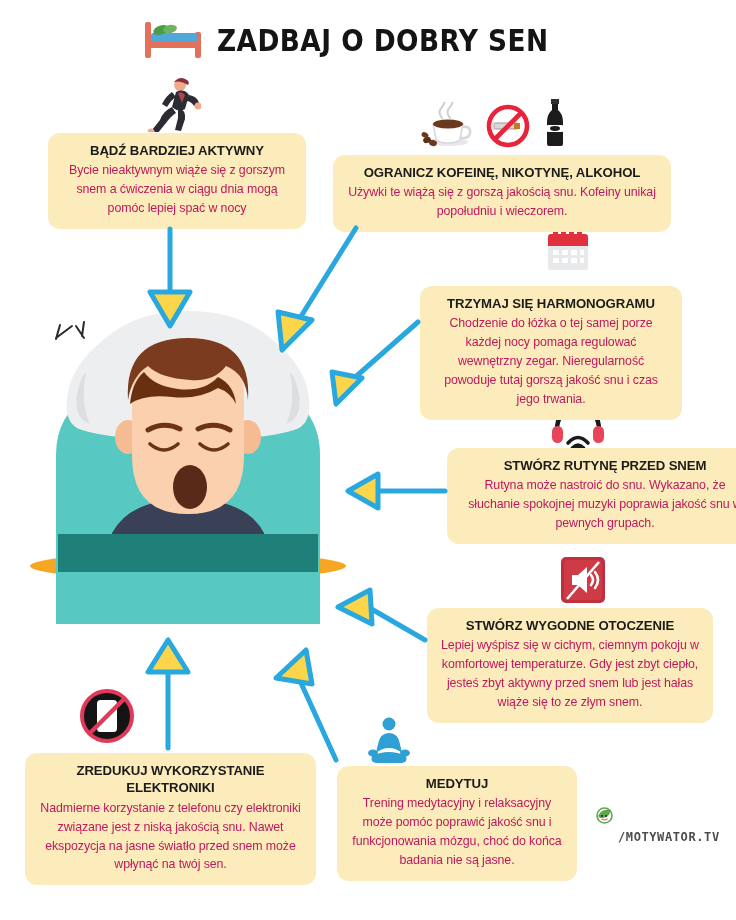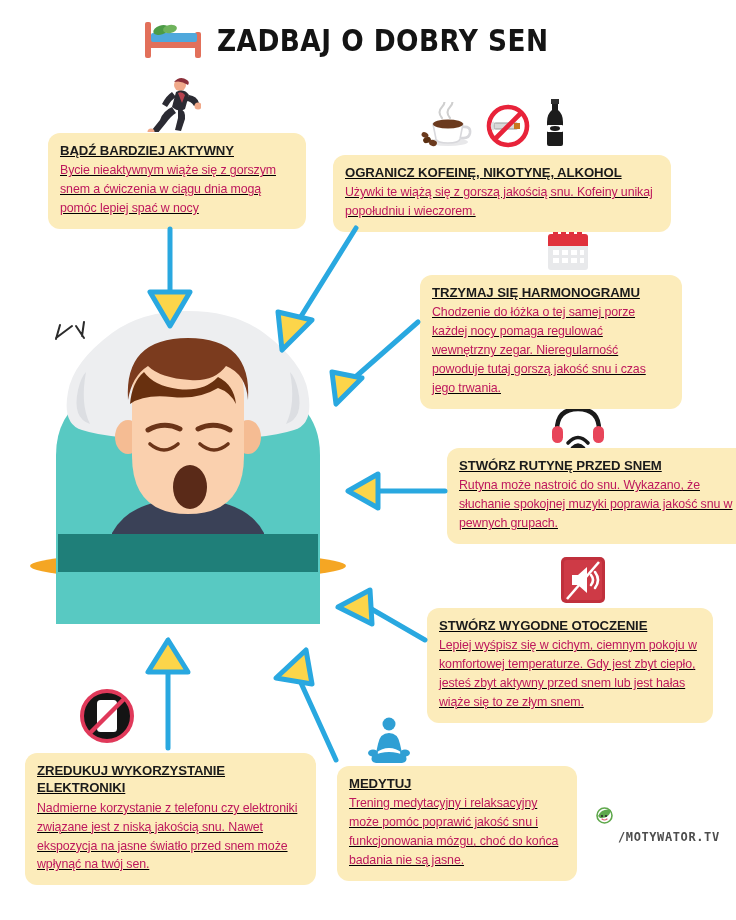--- a/index.html
+++ b/index.html
@@ -38,22 +38,21 @@
     transform-origin: left center;
     white-space: nowrap;
   }
 
   
   .box {
     position: absolute;
     background: #FCECBB;
     border-radius: 12px;
     padding: 9px 12px 11px 12px;
-    text-align: left;
-    text-decoration: underline;
+    text-align: center;
   }
   .box h3 {
     font-family: "Liberation Sans", sans-serif;
     font-weight: 700;
     font-size: 13.2px;
     color: #1b1b1b;
     line-height: 1.32;
     margin-bottom: 2px;
     letter-spacing: -0.1px;
   }
@@ -61,21 +60,21 @@
     font-family: "Liberation Sans", sans-serif;
     font-weight: 400;
     font-size: 12.4px;
     color: #be185d;
     line-height: 1.52;
     letter-spacing: -0.1px;
   }
 
   #box-active    { left: 48px;  top: 133px; width: 258px; }
   #box-stim      { left: 333px; top: 155px; width: 338px; }
-  #box-schedule  { left: 420px; top: 275px; width: 262px; }
+  #box-schedule  { left: 420px; top: 286px; width: 262px; }
   #box-routine   { left: 447px; top: 448px; width: 316px; }
   #box-env       { left: 427px; top: 608px; width: 286px; }
   #box-electro   { left: 25px;  top: 753px; width: 291px; }
   #box-meditate  { left: 337px; top: 766px; width: 240px; }
 
   
   .icon-holder { position: absolute; }
   #icon-runner   { left: 145px; top: 76px;  width: 56px; height: 56px; }
   #icon-stim     { left: 405px; top: 96px;  width: 175px; height: 52px; display:flex; align-items:flex-end; justify-content:center; gap: 14px; }
   #icon-calendar { left: 546px; top: 226px; width: 44px; height: 46px; }

